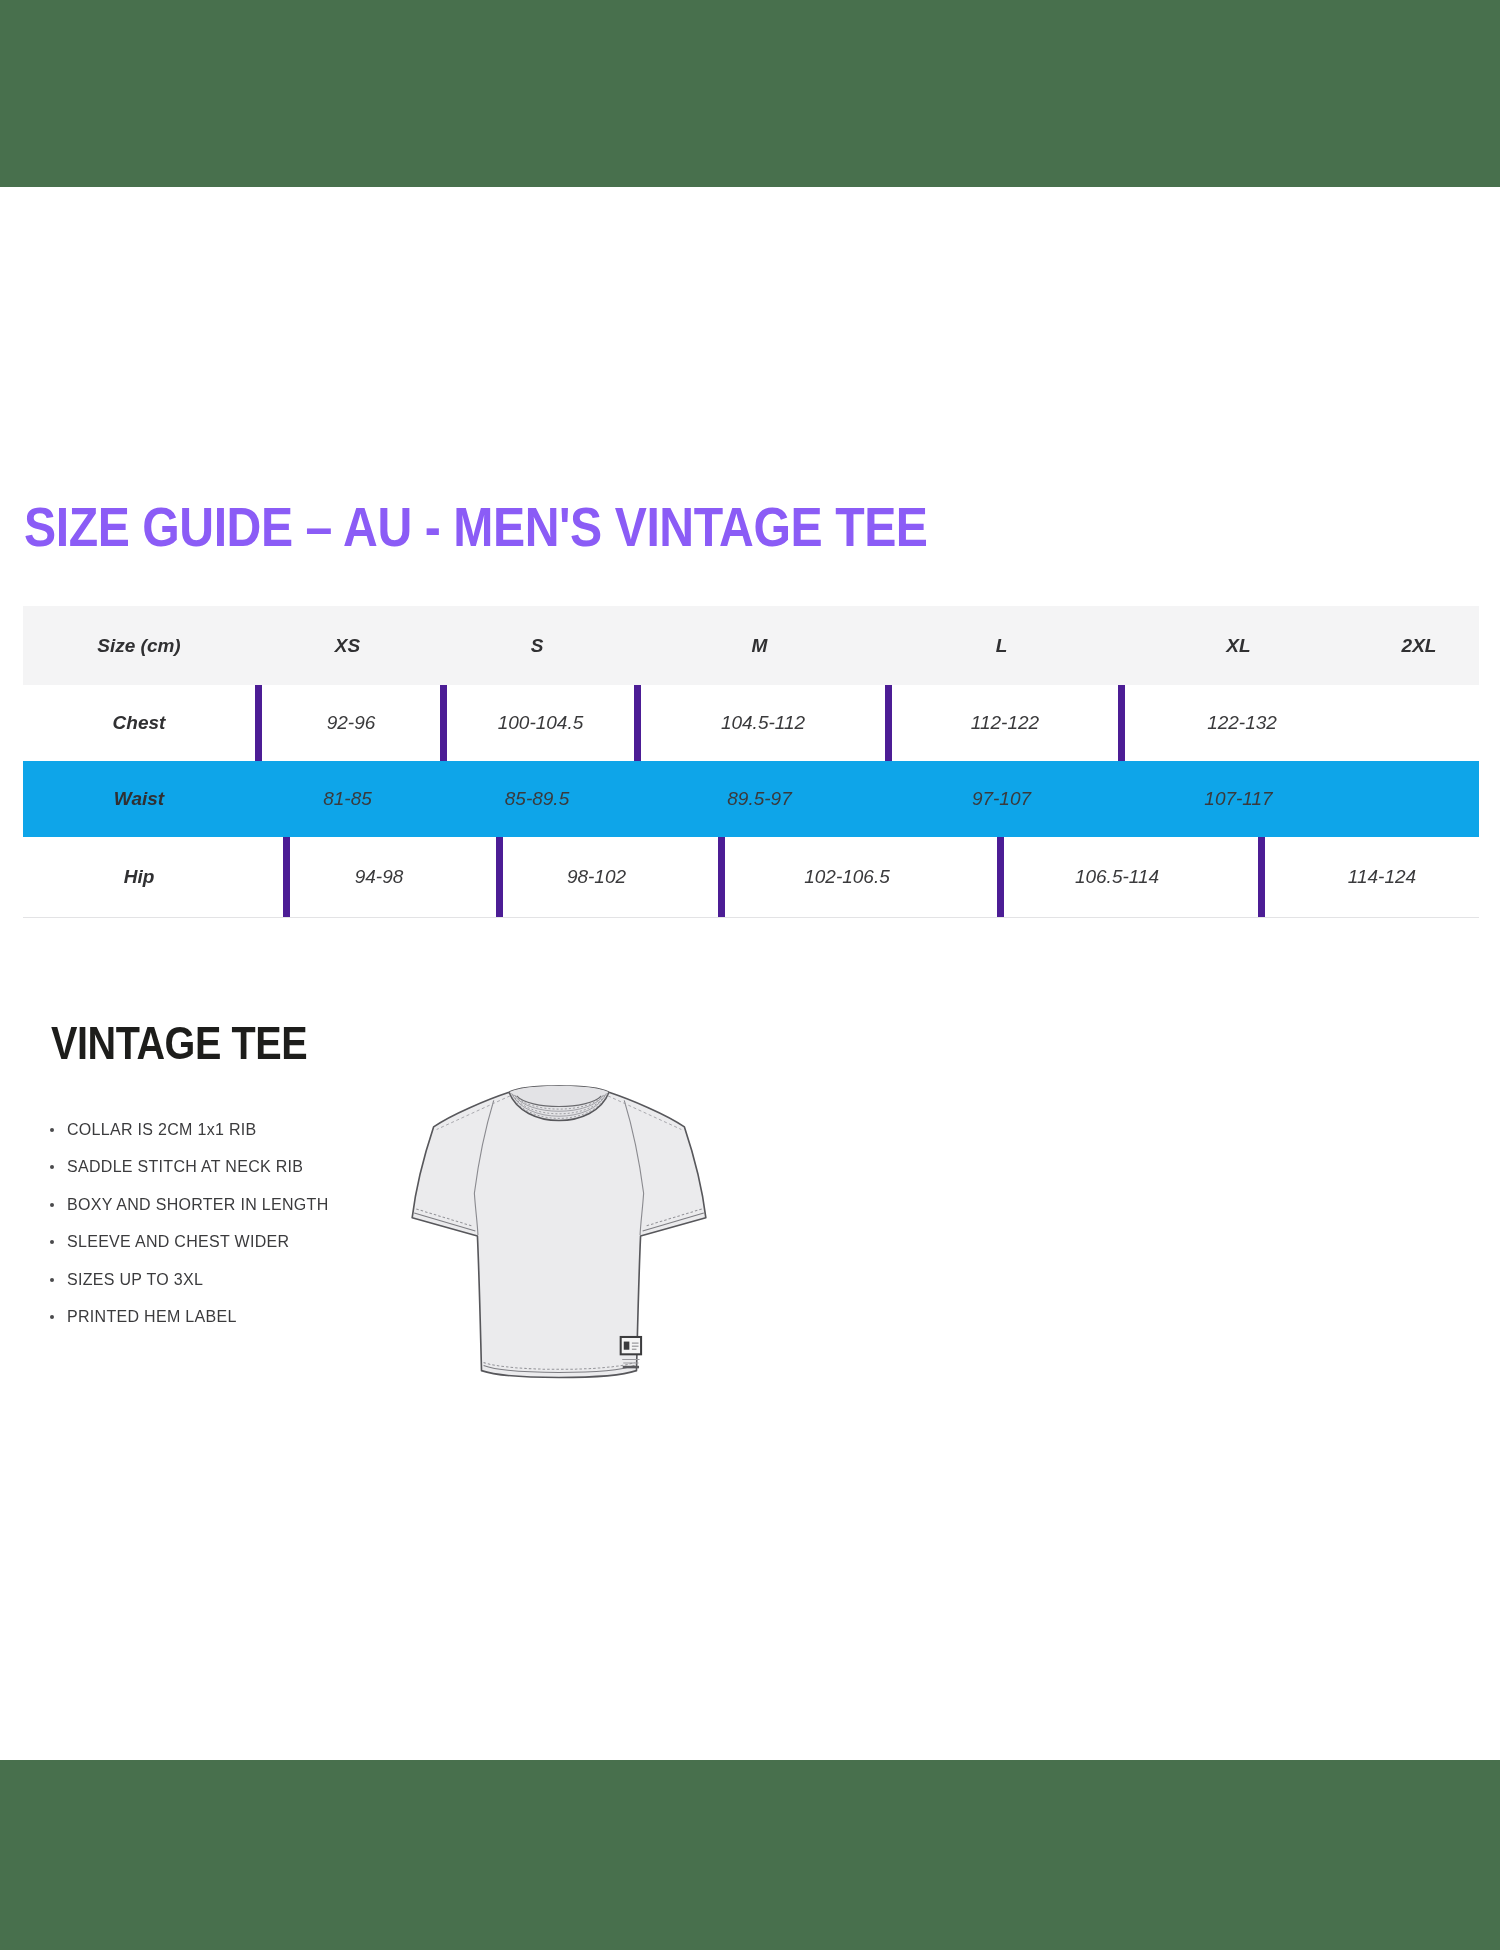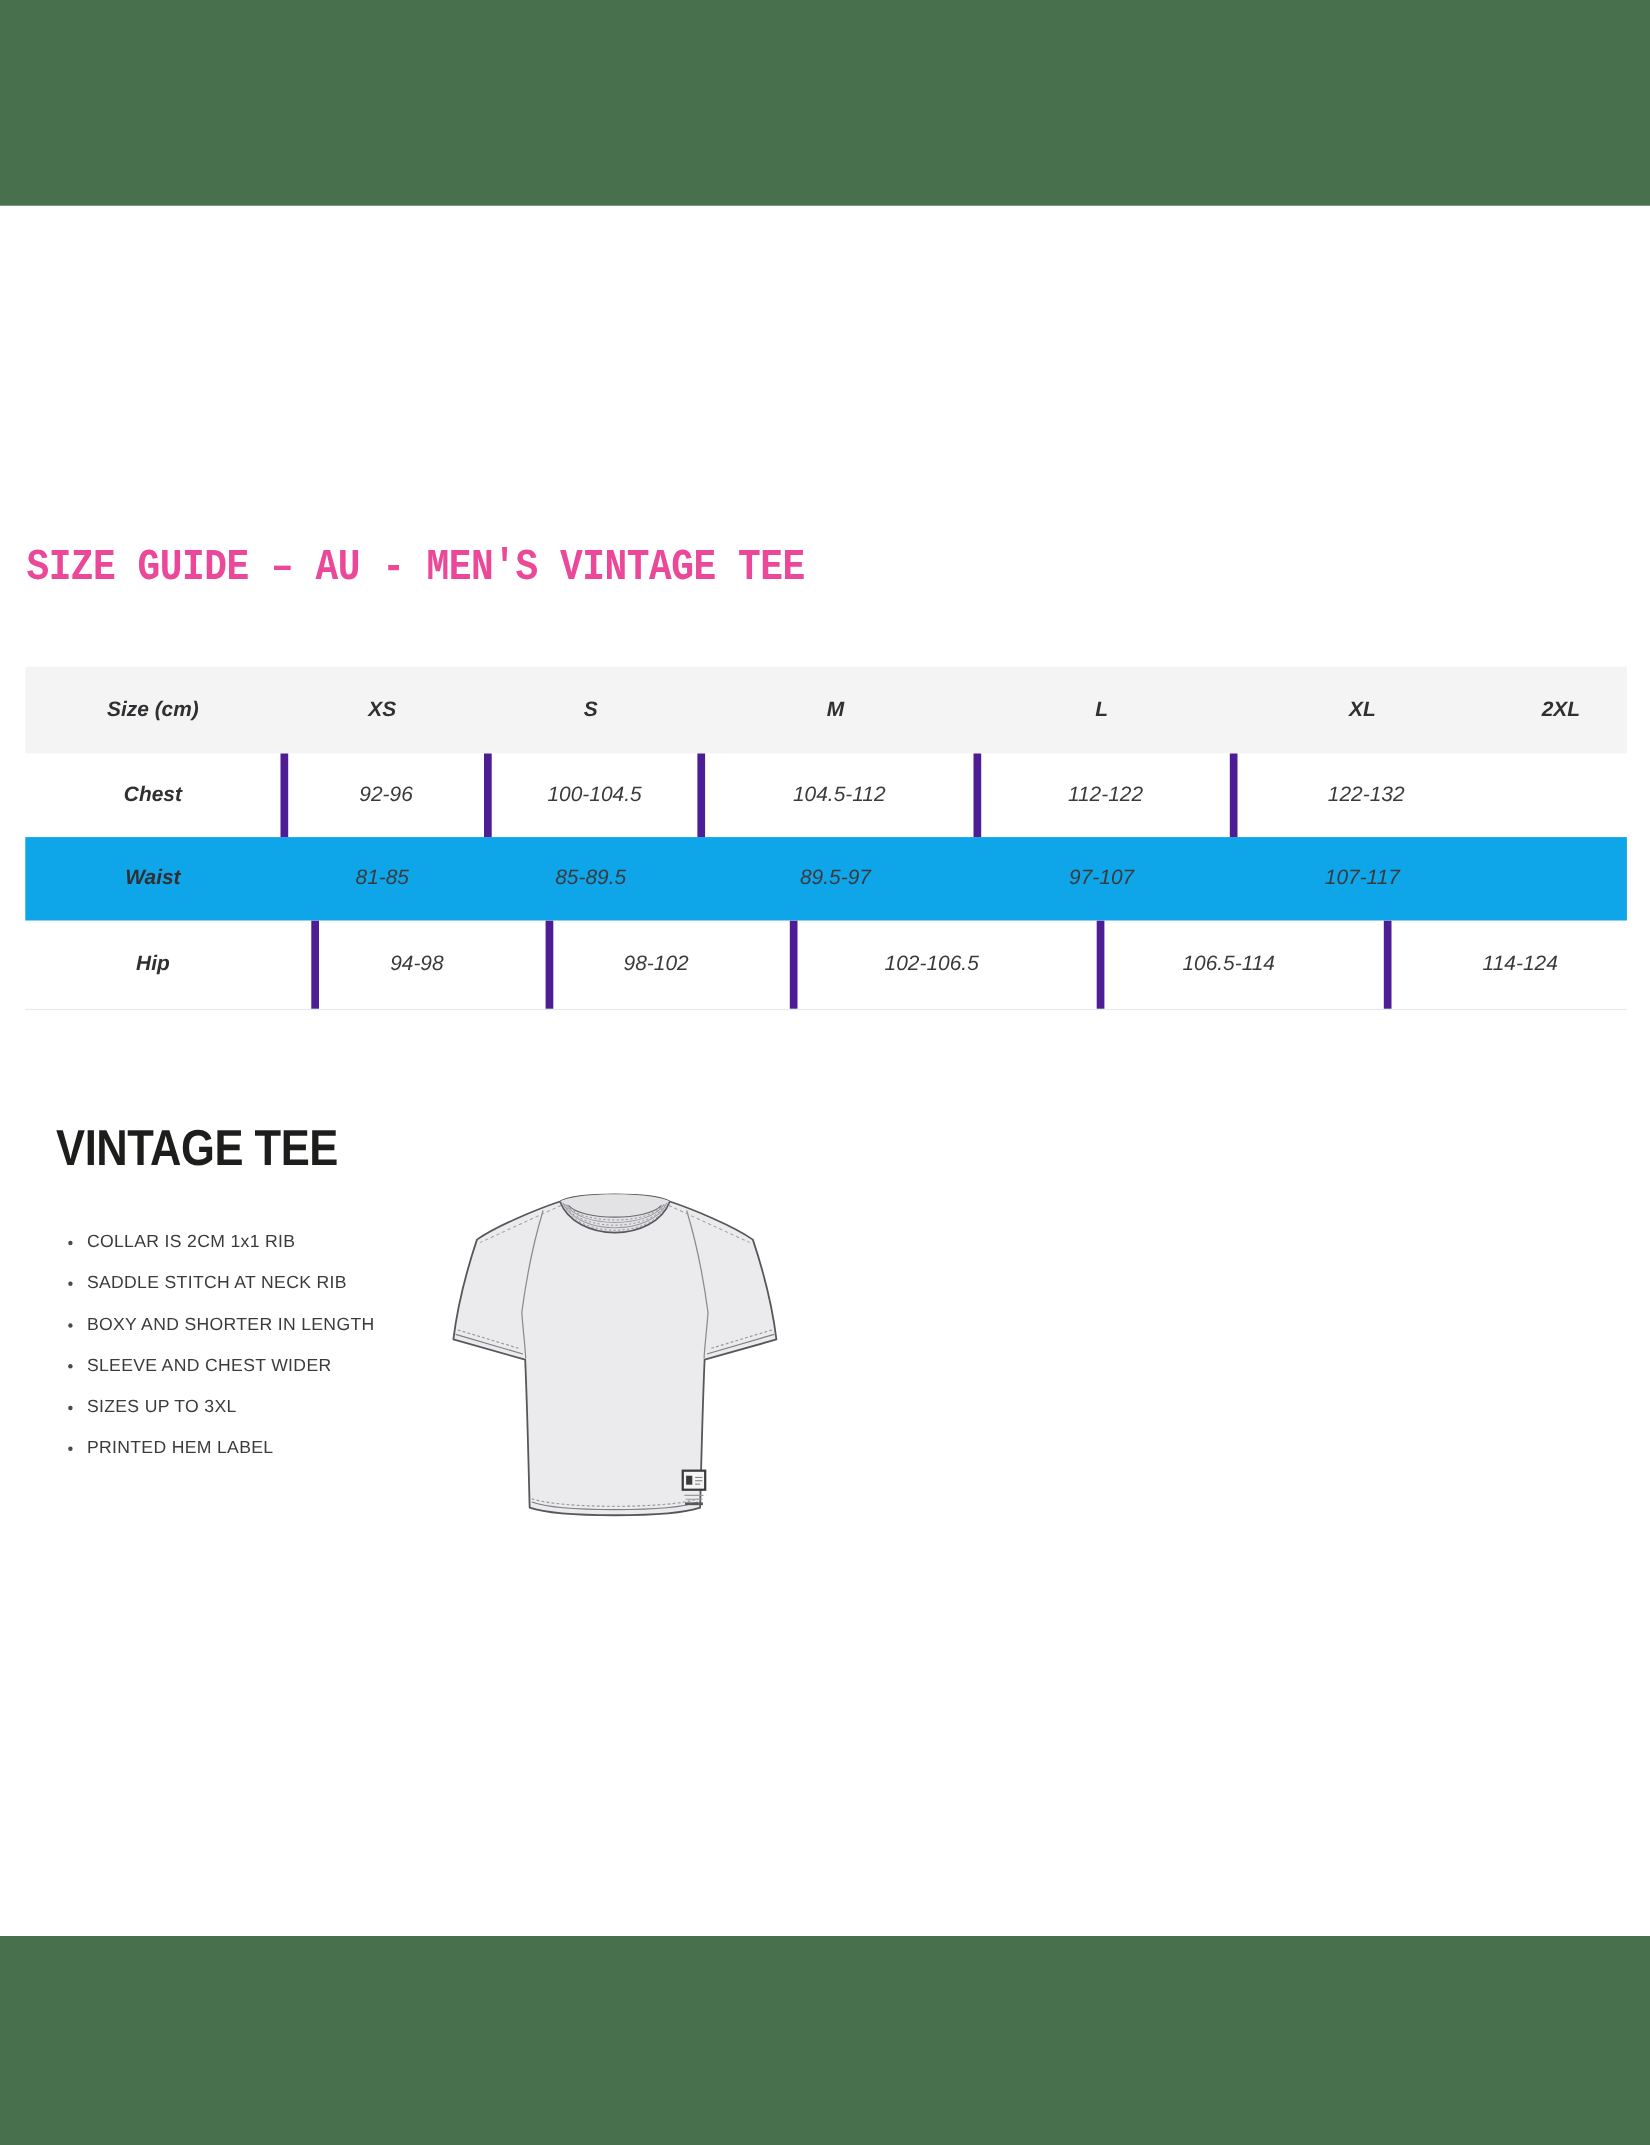--- a/index.html
+++ b/index.html
@@ -13,25 +13,24 @@
   .band {
     position: absolute; left: 0; width: 1500px;
     background: #48704d;
   }
   .band-top { top: 0; height: 187px; }
   .band-bottom { top: 1760px; height: 190px; }
 
   .page-title {
     position: absolute; left: 24px; top: 494px;
     margin: 0;
-    font-size: 40px; font-weight: 700;
-    color: #ec4899;
+    font-size: 56px; font-weight: 700;
+    color: #8b5cf6;
     letter-spacing: -0.5px;
     white-space: nowrap;
-    font-family: Liberation Mono, monospace;
   }
   .condensed {
     display: inline-block;
     transform: scaleX(0.86);
     transform-origin: 0 50%;
   }
 
   
   .size-table {
     position: absolute; left: 23px; top: 606px;
@@ -58,21 +57,21 @@
   
   .product-heading {
     position: absolute; left: 51px; top: 1016px;
     margin: 0;
     font-size: 46px; font-weight: 700;
     color: #1d1d1b;
     letter-spacing: -0.5px;
     white-space: nowrap;
   }
   .feature-list {
-    position: absolute; left: 62px; top: 1121px;
+    position: absolute; left: 50px; top: 1121px;
     margin: 0; padding: 0; list-style: none;
   }
   .feature-list li {
     display: flex; align-items: center;
     height: 17px; margin-bottom: 20.5px;
     font-size: 16px; letter-spacing: 0.3px;
     color: #3b3b3d; white-space: nowrap;
   }
   .feature-list .dot {
     width: 4px; height: 4px; border-radius: 50%;

